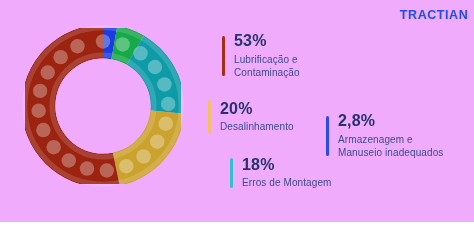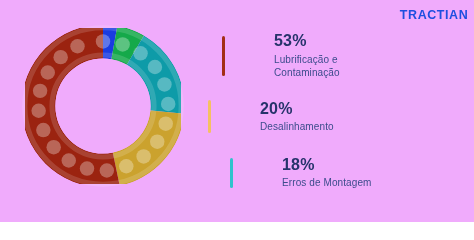--- a/index.html
+++ b/index.html
@@ -49,21 +49,20 @@
     display: block;
     width: 170px;
     height: 170px;
   }
 
   
   .legend-item {
     position: absolute;
     display: flex;
     align-items: stretch;
-    gap: 40px;
   }
   .legend-bar {
     width: 3px;
     border-radius: 1.5px;
     flex: 0 0 auto;
   }
   .legend-text {
     padding-left: 9px;
     display: flex;
     flex-direction: column;
@@ -171,14 +170,22 @@
 
   <div class="legend-item item-montagem">
     <div class="legend-bar" style="background:#2FC2CC"></div>
     <div class="legend-text">
       <div class="legend-pct">18%</div>
       <div class="legend-desc">Erros de Montagem</div>
     </div>
   </div>
 
 
+  <div class="legend-item item-armazenagem">
+    <div class="legend-bar" style="background:#2B4BE8"></div>
+    <div class="legend-text">
+      <div class="legend-pct">2,8%</div>
+      <div class="legend-desc">Armazenagem e
+Manuseio inadequados</div>
+    </div>
+  </div>
 
 </div>
 
 </body></html>

